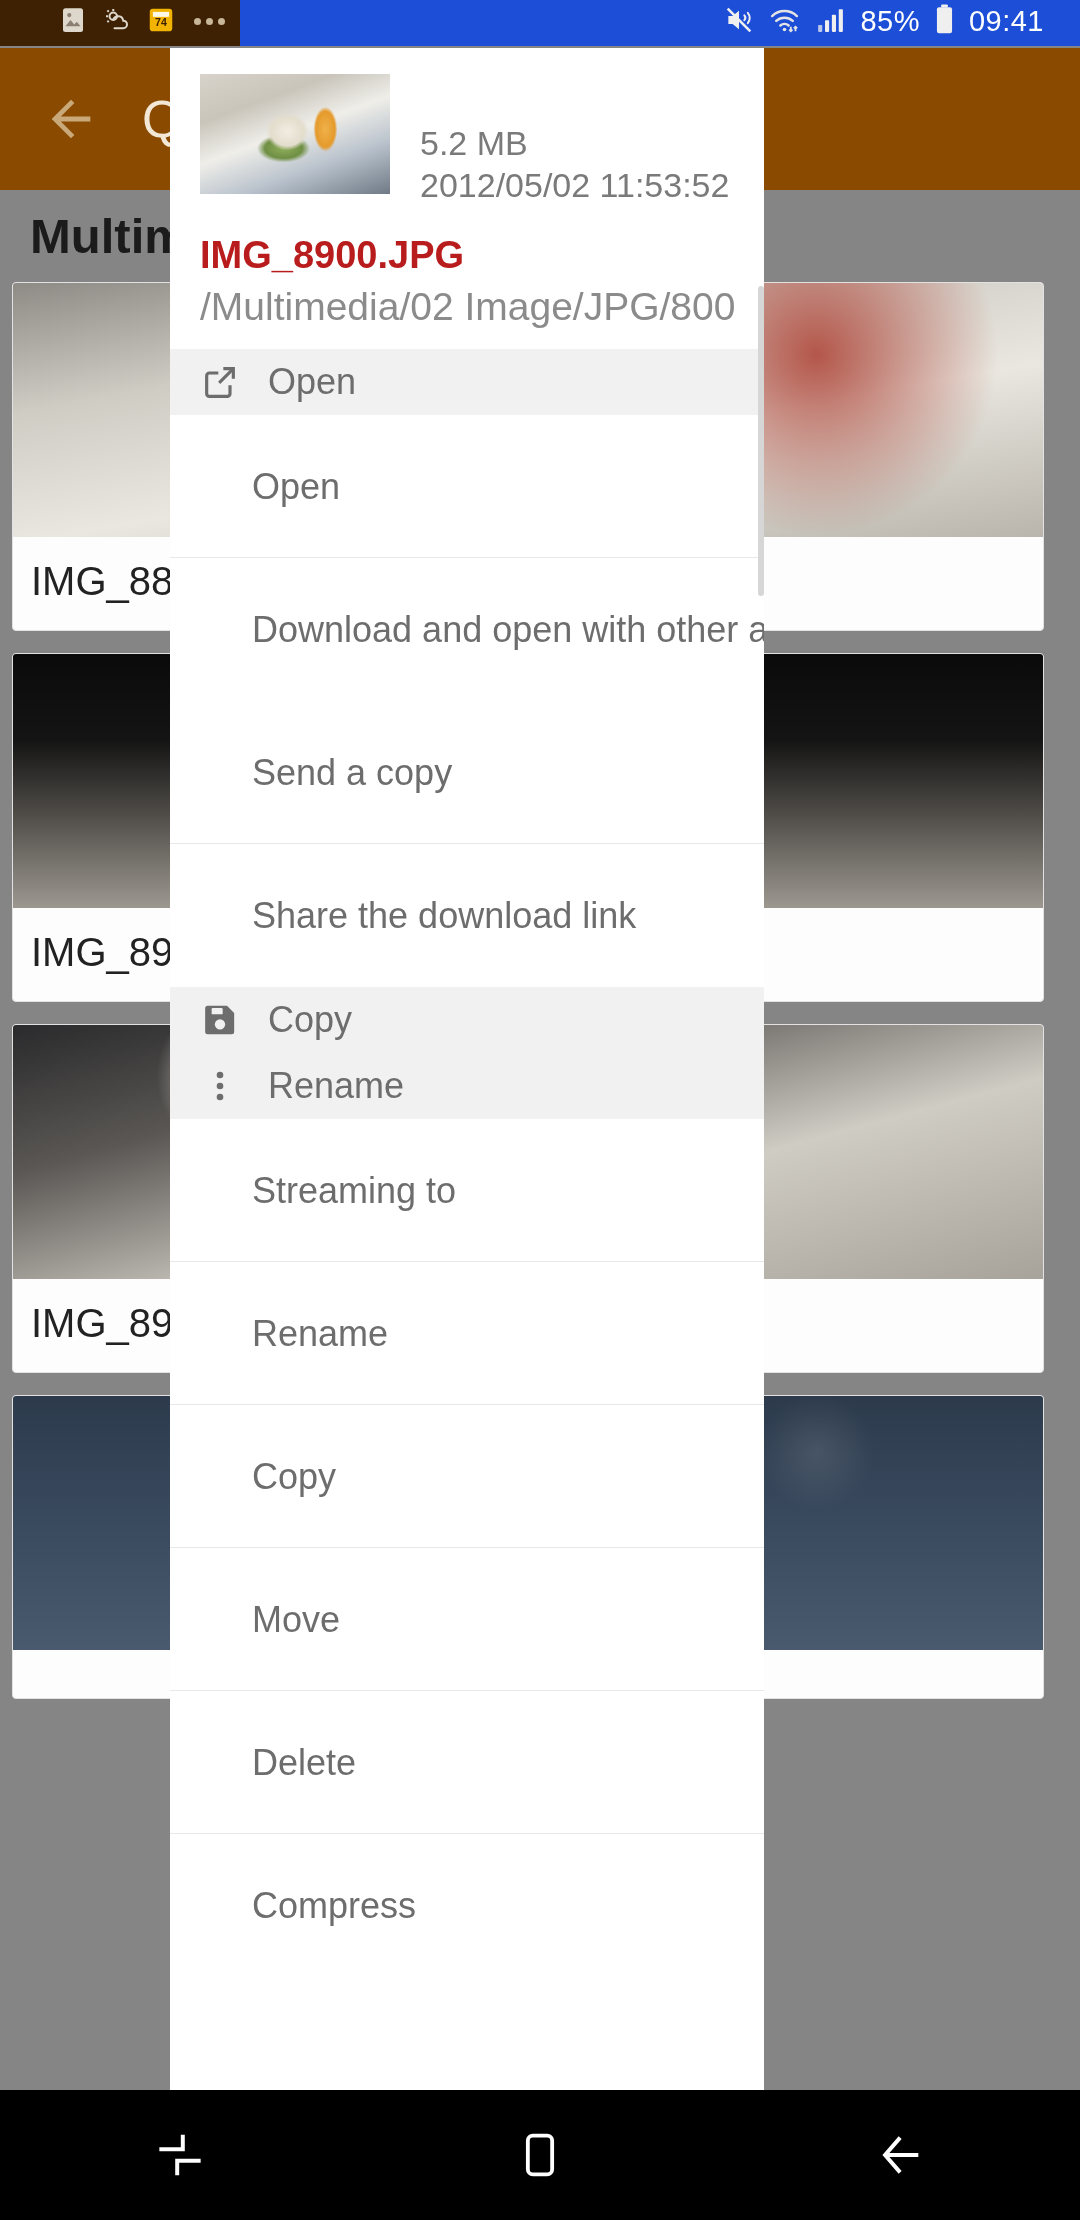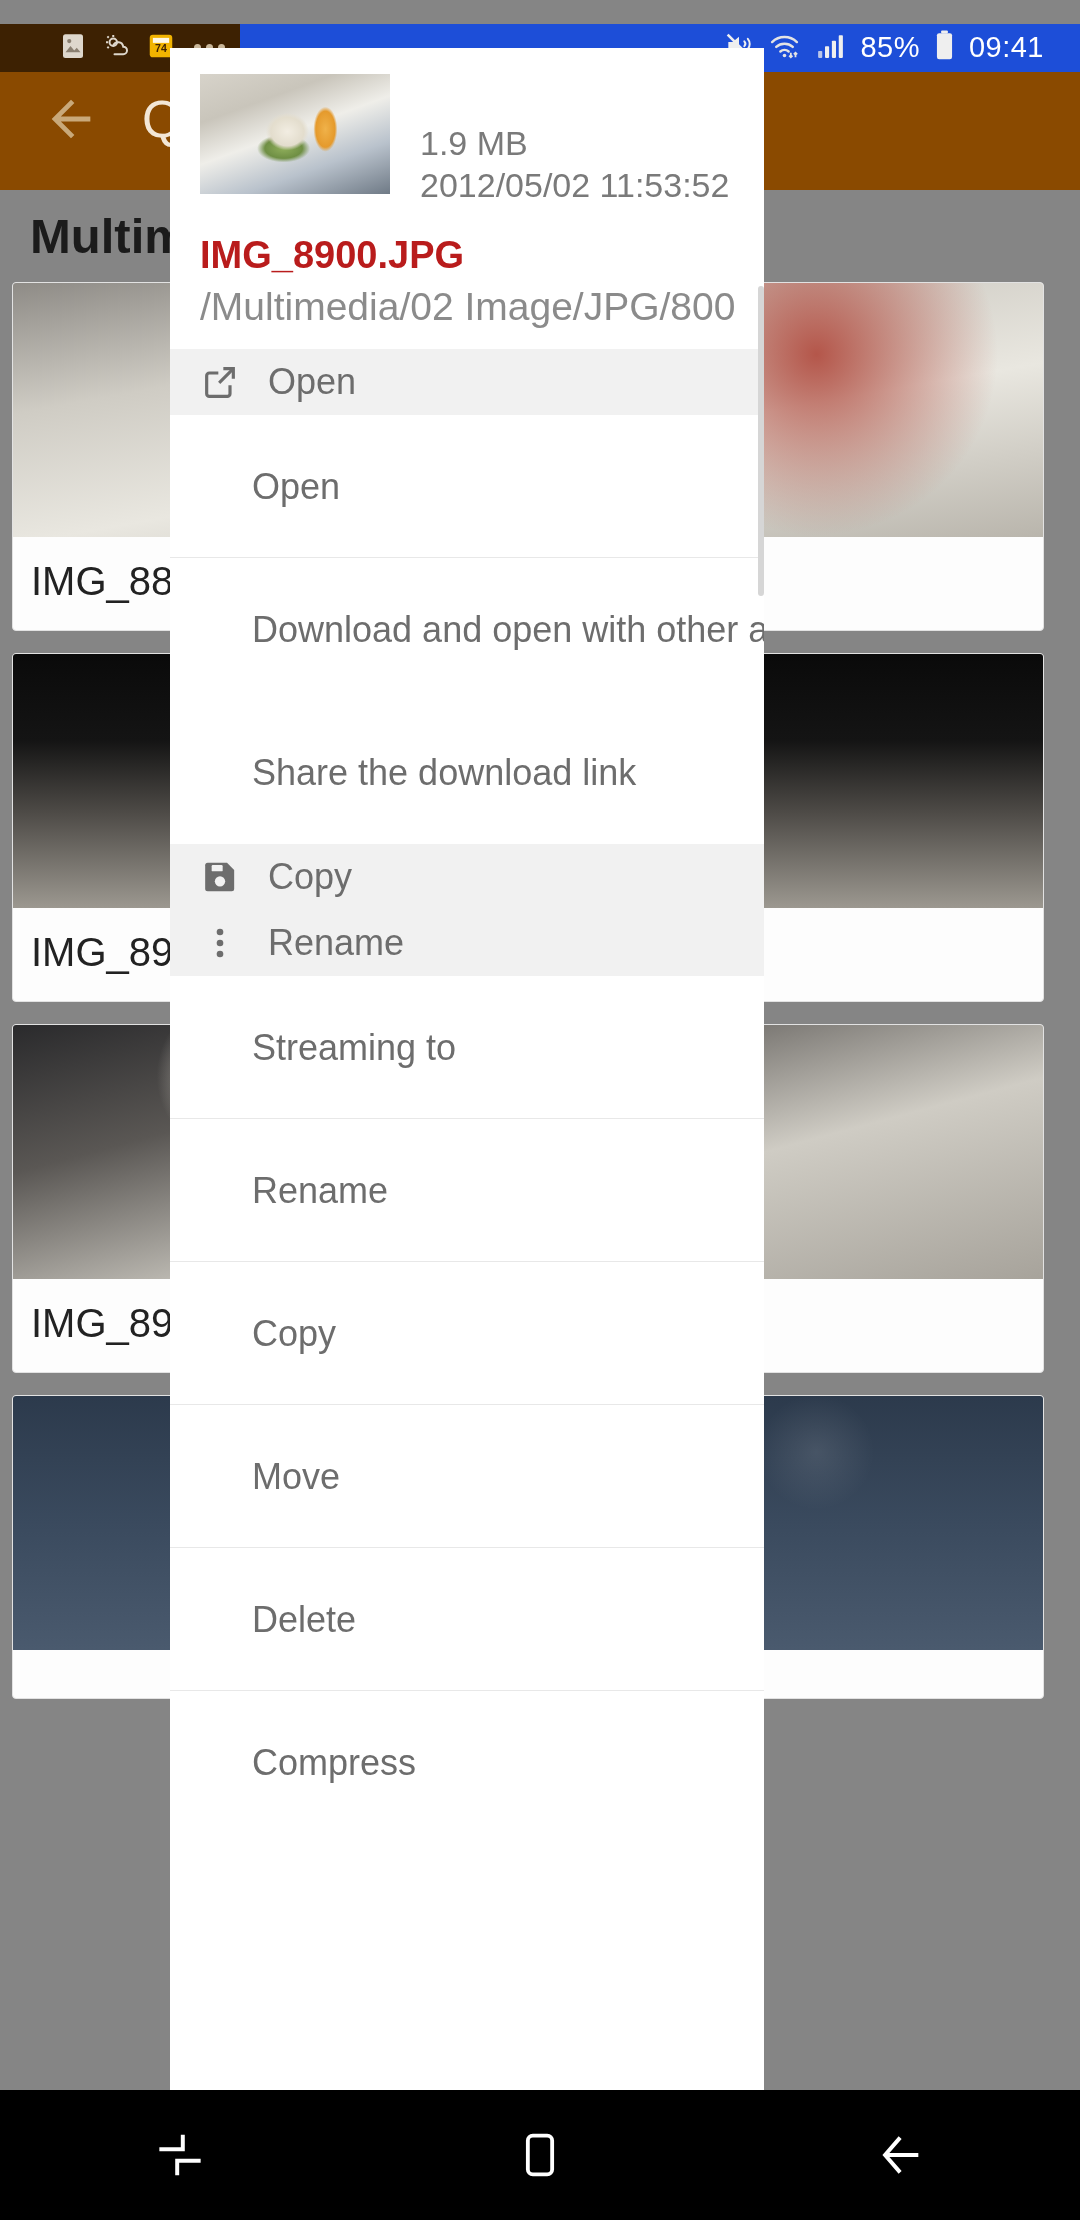--- a/index.html
+++ b/index.html
@@ -8,21 +8,21 @@
     font-family:"Liberation Sans", sans-serif;
     background:#ffffff; overflow:hidden;
   }
   #screen { position:relative; width:1080px; height:2220px; overflow:hidden; background:#fff; }
 
   
   #bg-app { position:absolute; inset:0; background:#f2f2f2; }
   .scrim { position:absolute; inset:0; background:rgba(0,0,0,0.45); }
 
   
-  #statusbar { position:absolute; left:0; top:0; width:1080px; height:43px; z-index:40; display:flex; align-items:center;margin-top:26px; }
+  #statusbar { position:absolute; left:0; top:0; width:1080px; height:43px; z-index:40; display:flex; align-items:center; }
   #sb-left { width:240px; height:48px; background:#3d2102; display:flex; align-items:center; padding-left:58px; gap:14px; }
   #sb-right { flex:1; height:48px; background:#1d4ed8; display:flex; align-items:center; justify-content:flex-end; padding-right:36px; gap:13px; }
   .sbtxt { color:#ffffff; font-size:29px; letter-spacing:0.5px; }
   .sb-ico { display:block; }
   .dots3 { display:flex; gap:5px; align-items:center; margin-left:4px; }
   .dots3 i { width:7px; height:7px; border-radius:50%; background:#c9b79a; display:block; }
 
   
   #appbar { position:absolute; left:0; top:48px; width:1080px; height:142px; background:#8a4a00; z-index:10; display:flex; align-items:center; padding-left:34px; }
   #appbar .back { width:74px; height:74px; display:flex; align-items:center; justify-content:center; }
@@ -199,21 +199,21 @@
       </span>
       <span class="sbtxt">09:41</span>
     </div>
   </div>
 
   <div id="menu">
 
     <div class="hdr">
       <div class="hdr-thumb"></div>
       <div class="hdr-meta">
-        <div>1.9 MB</div>
+        <div>5.2 MB</div>
         <div>2012/05/02 11:53:52</div>
       </div>
     </div>
     <div class="filename">IMG_8900.JPG</div>
     <div class="filepath">/Multimedia/02 Image/JPG/800</div>
 
     <div class="sec-hdr">
       <span class="ico">
         <svg width="40" height="40" viewBox="0 0 24 24" fill="none" stroke="#6d6d6d" stroke-width="1.9">
             <path d="M14 4h6v6"></path>
@@ -223,20 +223,23 @@
       </span>
       <span class="lbl">Open</span>
     </div>
     <div class="item divided">
       <span class="lbl">Open</span>
     </div>
     <div class="item">
       <span class="lbl">Download and open with other apps</span>
     </div>
 
+    <div class="item divided">
+      <span class="lbl">Send a copy</span>
+    </div>
     <div class="item">
       <span class="lbl">Share the download link</span>
     </div>
 
     <div class="sec-hdr">
       <span class="ico">
         <svg width="40" height="40" viewBox="0 0 24 24">
             <path d="M4.6 3.5h11.6L20.5 7.8V19a1.5 1.5 0 0 1-1.5 1.5H4.6A1.5 1.5 0 0 1 3.1 19V5A1.5 1.5 0 0 1 4.6 3.5z" fill="#6d6d6d"></path>
             <rect x="7" y="4.8" width="6.6" height="3.8" rx="0.7" fill="#f1f1f1"></rect>
             <circle cx="12" cy="14.6" r="3.1" fill="#f1f1f1"></circle>

